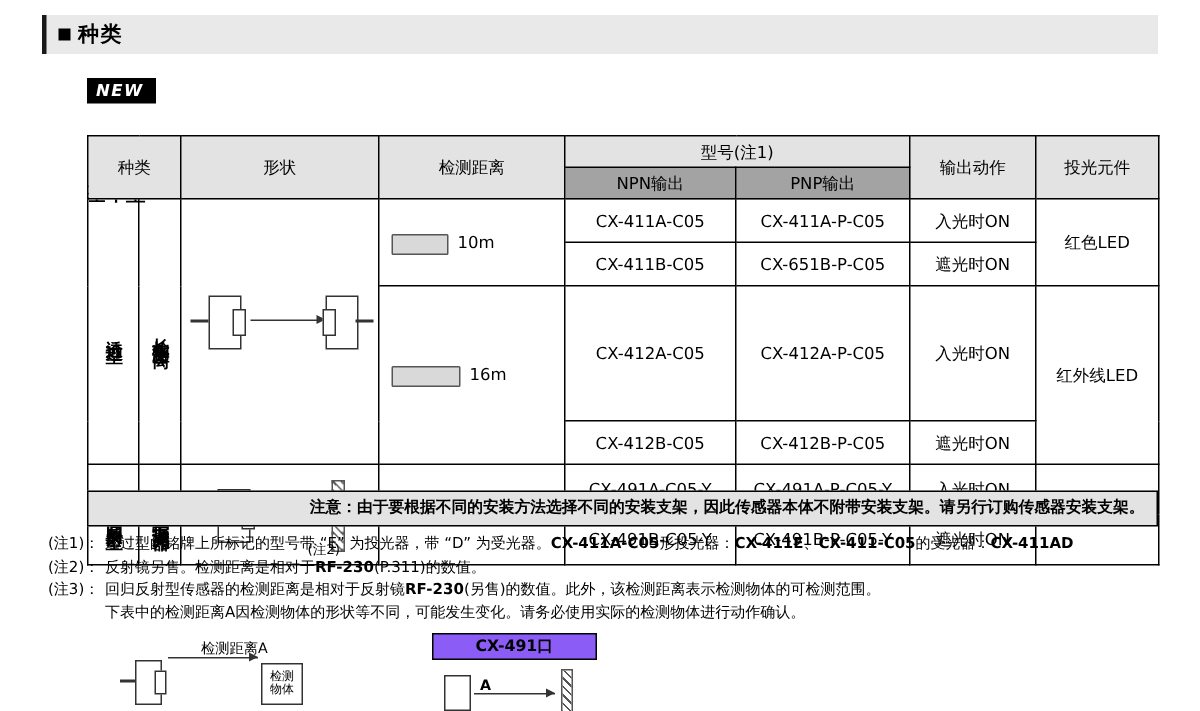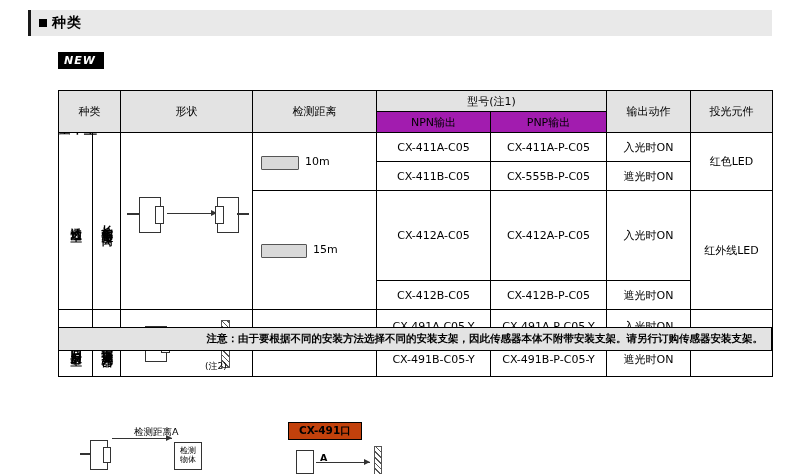--- a/index.html
+++ b/index.html
@@ -99,21 +99,21 @@
     text-align: center;
     vertical-align: middle;
   }
   .hdr {
     background: #e3e3e3;
     font-weight: bold;
     font-size: 12px;
     height: 20px;
   }
   .hdr-sub {
-    background: #a21caf;
+    background: #a3a3a3;
     font-weight: bold;
     font-size: 11.5px;
     height: 20px;
     margin-top: 48px;
   }
   .vert {
     writing-mode: vertical-rl;
     text-orientation: upright;
     letter-spacing: 2px;
     font-weight: bold;
@@ -242,24 +242,24 @@
     position: absolute;
     border: 1px solid #333;
     background: #fff;
     font-size: 8px;
     text-align: center;
     line-height: 1.1;
   }
   .cx491-box {
     position: absolute;
     border: 1px solid #000;
-    background: #c2410c;
+    background: #8b5cf6;
     font-size: 10.5px;
     font-weight: bold;
-    padding: 1px 10px;
+    padding: 1px 28px;
   }
   .hatch {
     position: absolute;
     background: repeating-linear-gradient(45deg, #555 0 1px, transparent 1px 4px);
     border: 1px solid #555;
   }
 
   
   .watermark {
     position: absolute;
@@ -348,28 +348,28 @@
             <div class="dist-label" style="left:52px; top:15px;">10m</div>
           </div>
         </td>
         <td class="modelcell">CX-411A-C05</td>
         <td class="modelcell">CX-411A-P-C05</td>
         <td class="plaincell">入光时ON</td>
         <td class="plaincell" rowspan="2">红色LED</td>
       </tr>
       <tr>
         <td class="modelcell">CX-411B-C05</td>
-        <td class="modelcell">CX-555B-P-C05</td>
+        <td class="modelcell">CX-651B-P-C05</td>
         <td class="plaincell">遮光时ON</td>
       </tr>
       <tr>
         <td class="distcell" rowspan="2">
           <div class="fig" style="height:44px;">
             <div class="dist-bar" style="left:8px; top:16px; width:44px;"></div>
-            <div class="dist-label" style="left:60px; top:15px;">15m</div>
+            <div class="dist-label" style="left:60px; top:15px;">16m</div>
           </div>
         </td>
         <td class="modelcell">CX-412A-C05</td>
         <td class="modelcell">CX-412A-P-C05</td>
         <td class="plaincell">入光时ON</td>
         <td class="plaincell" rowspan="2">红外线LED</td>
       </tr>
       <tr>
         <td class="modelcell">CX-412B-C05</td>
         <td class="modelcell">CX-412B-P-C05</td>
@@ -414,20 +414,39 @@
         <td class="modelcell">CX-491B-C05-Y</td>
         <td class="modelcell">CX-491B-P-C05-Y</td>
         <td class="plaincell">遮光时ON</td>
       </tr>
     </tbody>
   </table>
 
   <div class="caution" style="top:327px;text-align:right;">注意：由于要根据不同的安装方法选择不同的安装支架，因此传感器本体不附带安装支架。请另行订购传感器安装支架。</div>
 
   <div class="notes" style="top:356px;">
+    <div class="note">
+      <span class="marker">(注1)：</span>
+      <span class="body">
+        <span>透过型的铭牌上所标记的型号带 “E” 为投光器，带 “D” 为受光器。</span><span class="b">CX-411A-C05</span><span>形投光器：</span><span class="b">CX-411E</span><span>、</span><span class="b">CX-411-C05</span><span>的受光器：</span><span class="b">CX-411AD</span>
+      </span>
+    </div>
+    <div class="note">
+      <span class="marker">(注2)：</span>
+      <span class="body">
+        <span>反射镜另售。检测距离是相对于</span><span class="b">RF-230</span><span>(P.311)的数值。</span>
+      </span>
+    </div>
+    <div class="note">
+      <span class="marker">(注3)：</span>
+      <span class="body">
+        <span>回归反射型传感器的检测距离是相对于反射镜</span><span class="b">RF-230</span><span>(另售)的数值。此外，该检测距离表示检测物体的可检测范围。</span>
+        <div class="sub">下表中的检测距离A因检测物体的形状等不同，可能发生变化。请务必使用实际的检测物体进行动作确认。</div>
+      </span>
+    </div>
   </div>
 
   <div class="bottom-dia">
 
     <div class="sensor-box" style="left:2px; top:12px; width:16px; height:28px;">
       <div class="lens" style="left:12px; top:6px; width:6px; height:14px;"></div>
     </div>
     <div class="cable" style="left:-8px; top:25px; width:10px; height:1.5px;"></div>
 
     <div class="dia-label" style="left:46px; top:-2px;">检测距离A</div>

